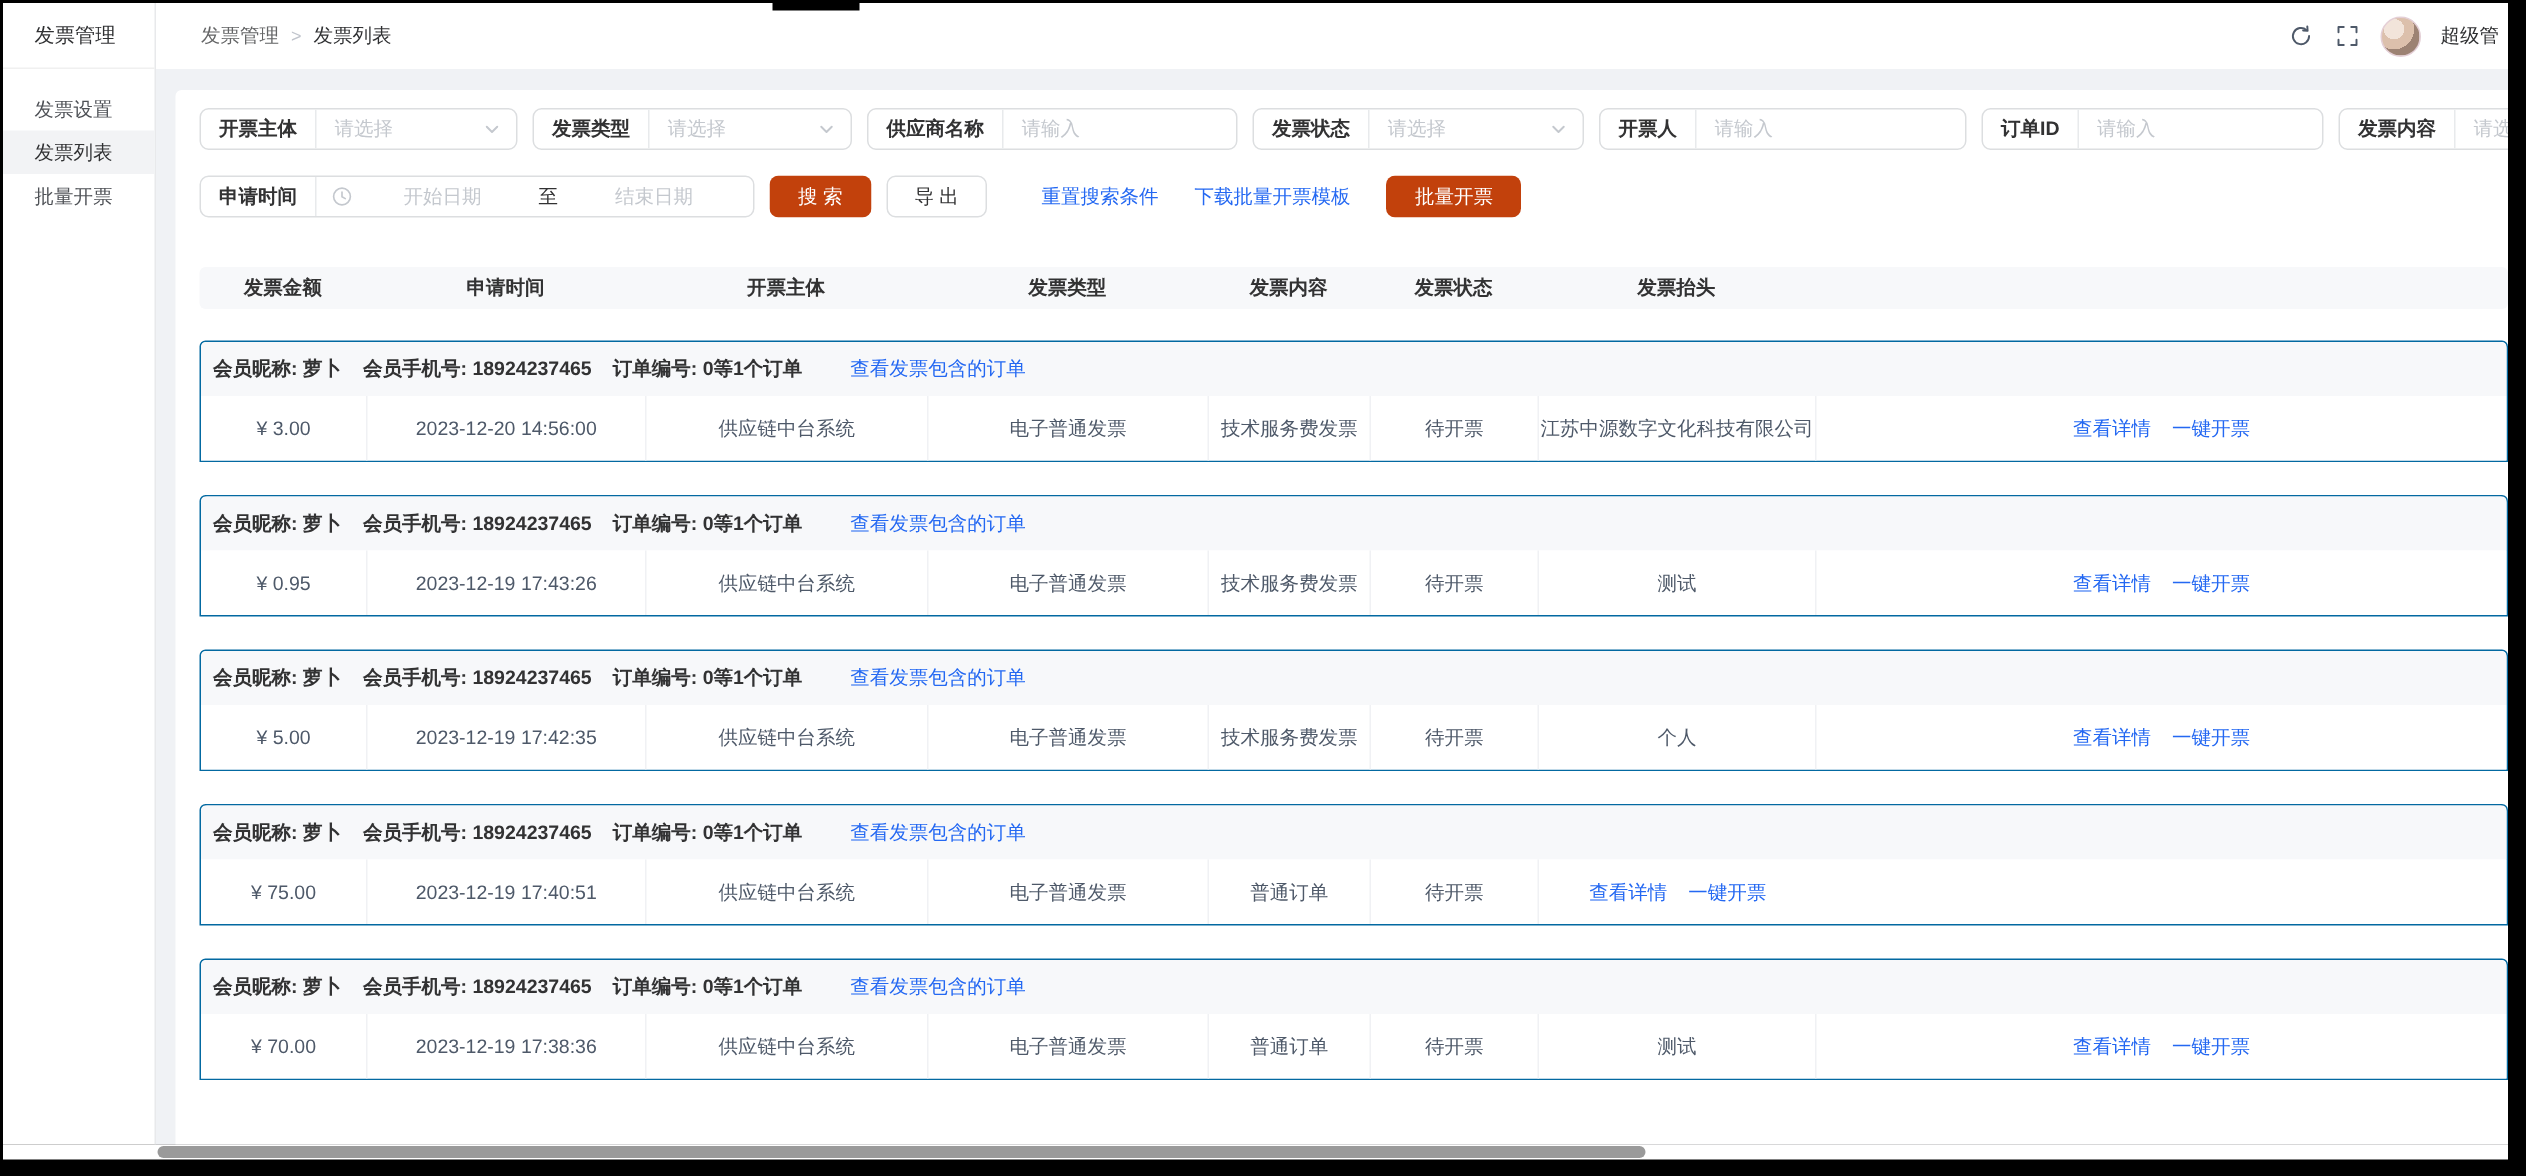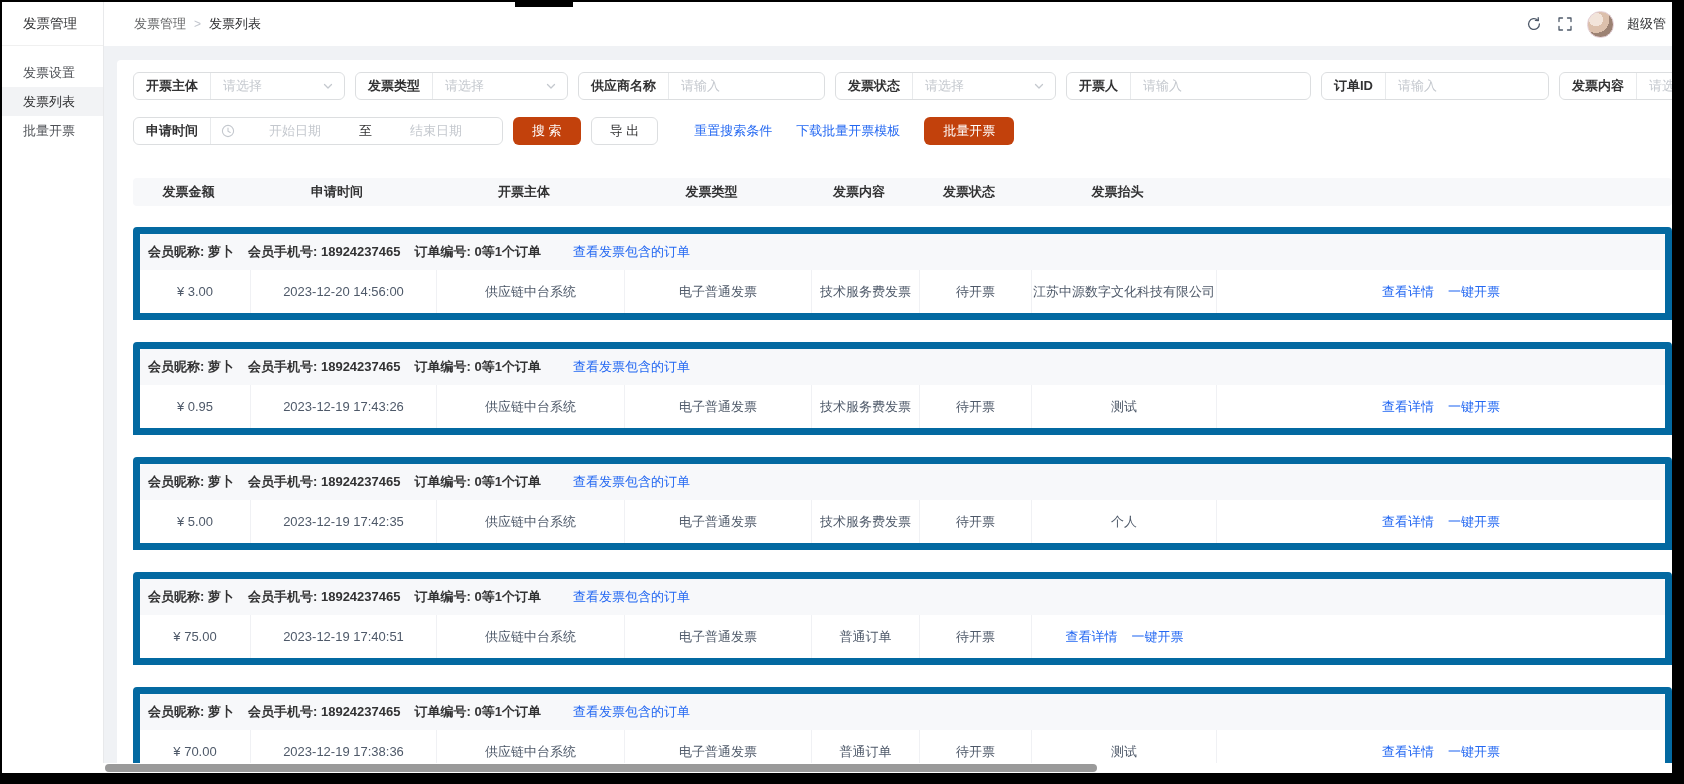--- a/index.html
+++ b/index.html
@@ -62,21 +62,21 @@
   .btn-plain { background:#fff; border-color:#dcdee0; color:#323233; }
   .text-link { color:#2468f2; cursor:pointer; white-space:nowrap; text-decoration:none; }
   .m-l10{margin-left:10px}.m-l36{margin-left:36px}.m-l42{margin-left:24px}.m-l24{margin-left:24px}
 
   
   .grid { display:grid; grid-template-columns:111px 186px 188px 187px 108px 112px 185px minmax(0,1fr); }
   .thead { margin-top:33px; height:28px; background:#f7f8fa; border-radius:4px; align-items:center; }
   .th { text-align:center; font-weight:700; color:#323233; white-space:nowrap; overflow:hidden; }
 
   .group-list { margin-top:21px; }
-  .group { border:7px solid #0369a1; border-radius:4px 4px 0 0; margin-bottom:22px; }
+  .group { border:1px solid #0369a1; border-radius:4px 4px 0 0; margin-bottom:22px; }
   .group-head { height:36px; background:#f7f8fa; display:flex; align-items:center; padding-left:8px; gap:14px; border-radius:4px 4px 0 0; white-space:nowrap; overflow:hidden; }
   .gh-pair { font-weight:700; color:#323233; }
   .gh-link { margin-left:18px; font-weight:400; }
   .row { background:#fff; }
   .row .cell { height:43px; display:flex; align-items:center; justify-content:center; color:#4e5969; border-right:1px solid #f0f1f4; white-space:nowrap; overflow:hidden; padding:0 4px; }
   .row .cell:last-child { border-right:none; }
   .cell-actions { gap:14px; }
 </style>
 </head>
 <body>

